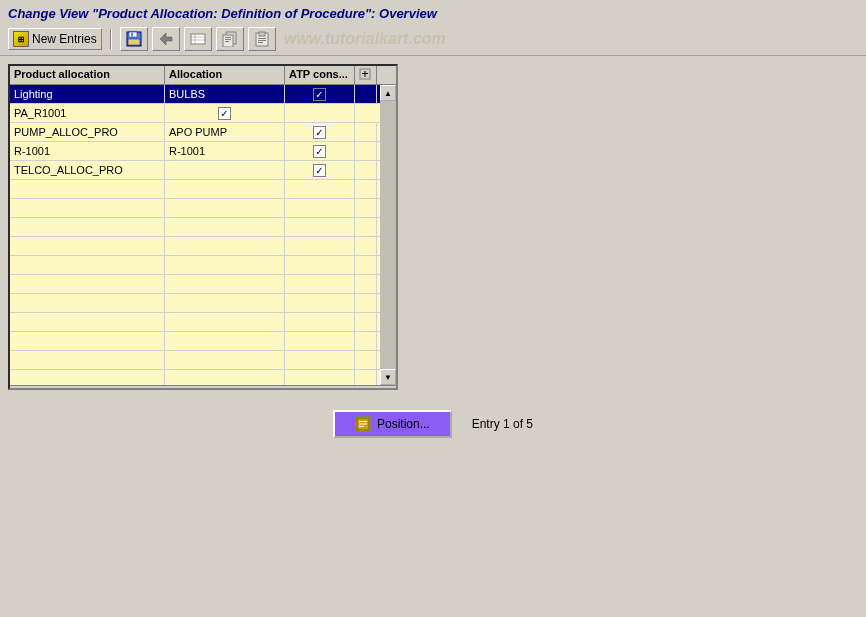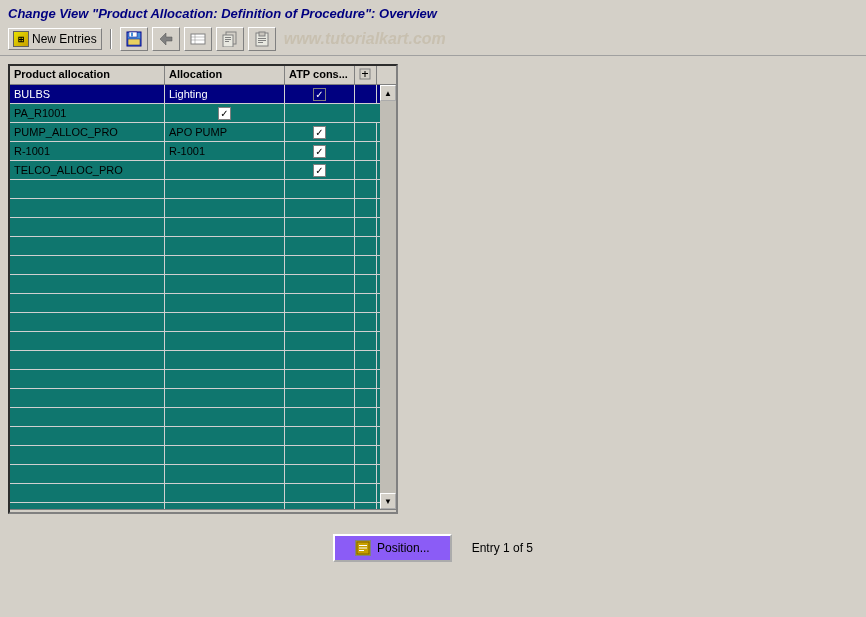--- a/index.html
+++ b/index.html
@@ -49,23 +49,23 @@
       font-size: 16px;
       font-style: italic;
       margin-left: 4px;
       font-weight: bold;
     }
     .main-content {
       padding: 8px;
     }
     .table-container {
       border: 2px inset #808080;
-      background: #0f766e;
+      background: #fef9c3;
       width: 390px;
-      height: 450px;
+      height: 326px;
       overflow: hidden;
       position: relative;
     }
     .table-header {
       display: grid;
       grid-template-columns: 155px 120px 70px 22px;
       background: #d4d0c8;
       border-bottom: 1px solid #808080;
     }
     .th {
@@ -298,22 +298,22 @@
           <rect x="1" y="1" width="10" height="10" fill="#d4d0c8" stroke="#808080" stroke-width="1"></rect>
           <rect x="3" y="5" width="6" height="1" fill="#000"></rect>
           <rect x="5.5" y="3" width="1" height="6" fill="#000"></rect>
         </svg>
       </div>
     </div>
 
     <div class="table-body" style="position:relative;">
 
       <div class="table-row selected-row">
+        <div class="td" style="color:#fff;">Lighting</div>
         <div class="td" style="color:#fff;">BULBS</div>
-        <div class="td" style="color:#fff;">Lighting</div>
         <div class="td center">
           <div class="checkbox checked" style="background:#000080;"></div>
         </div>
         <div class="td"></div>
       </div>
 
       <div class="table-row">
         <div class="td">PA_R1001</div>
         <div class="td center">
           <div class="checkbox checked"></div>

